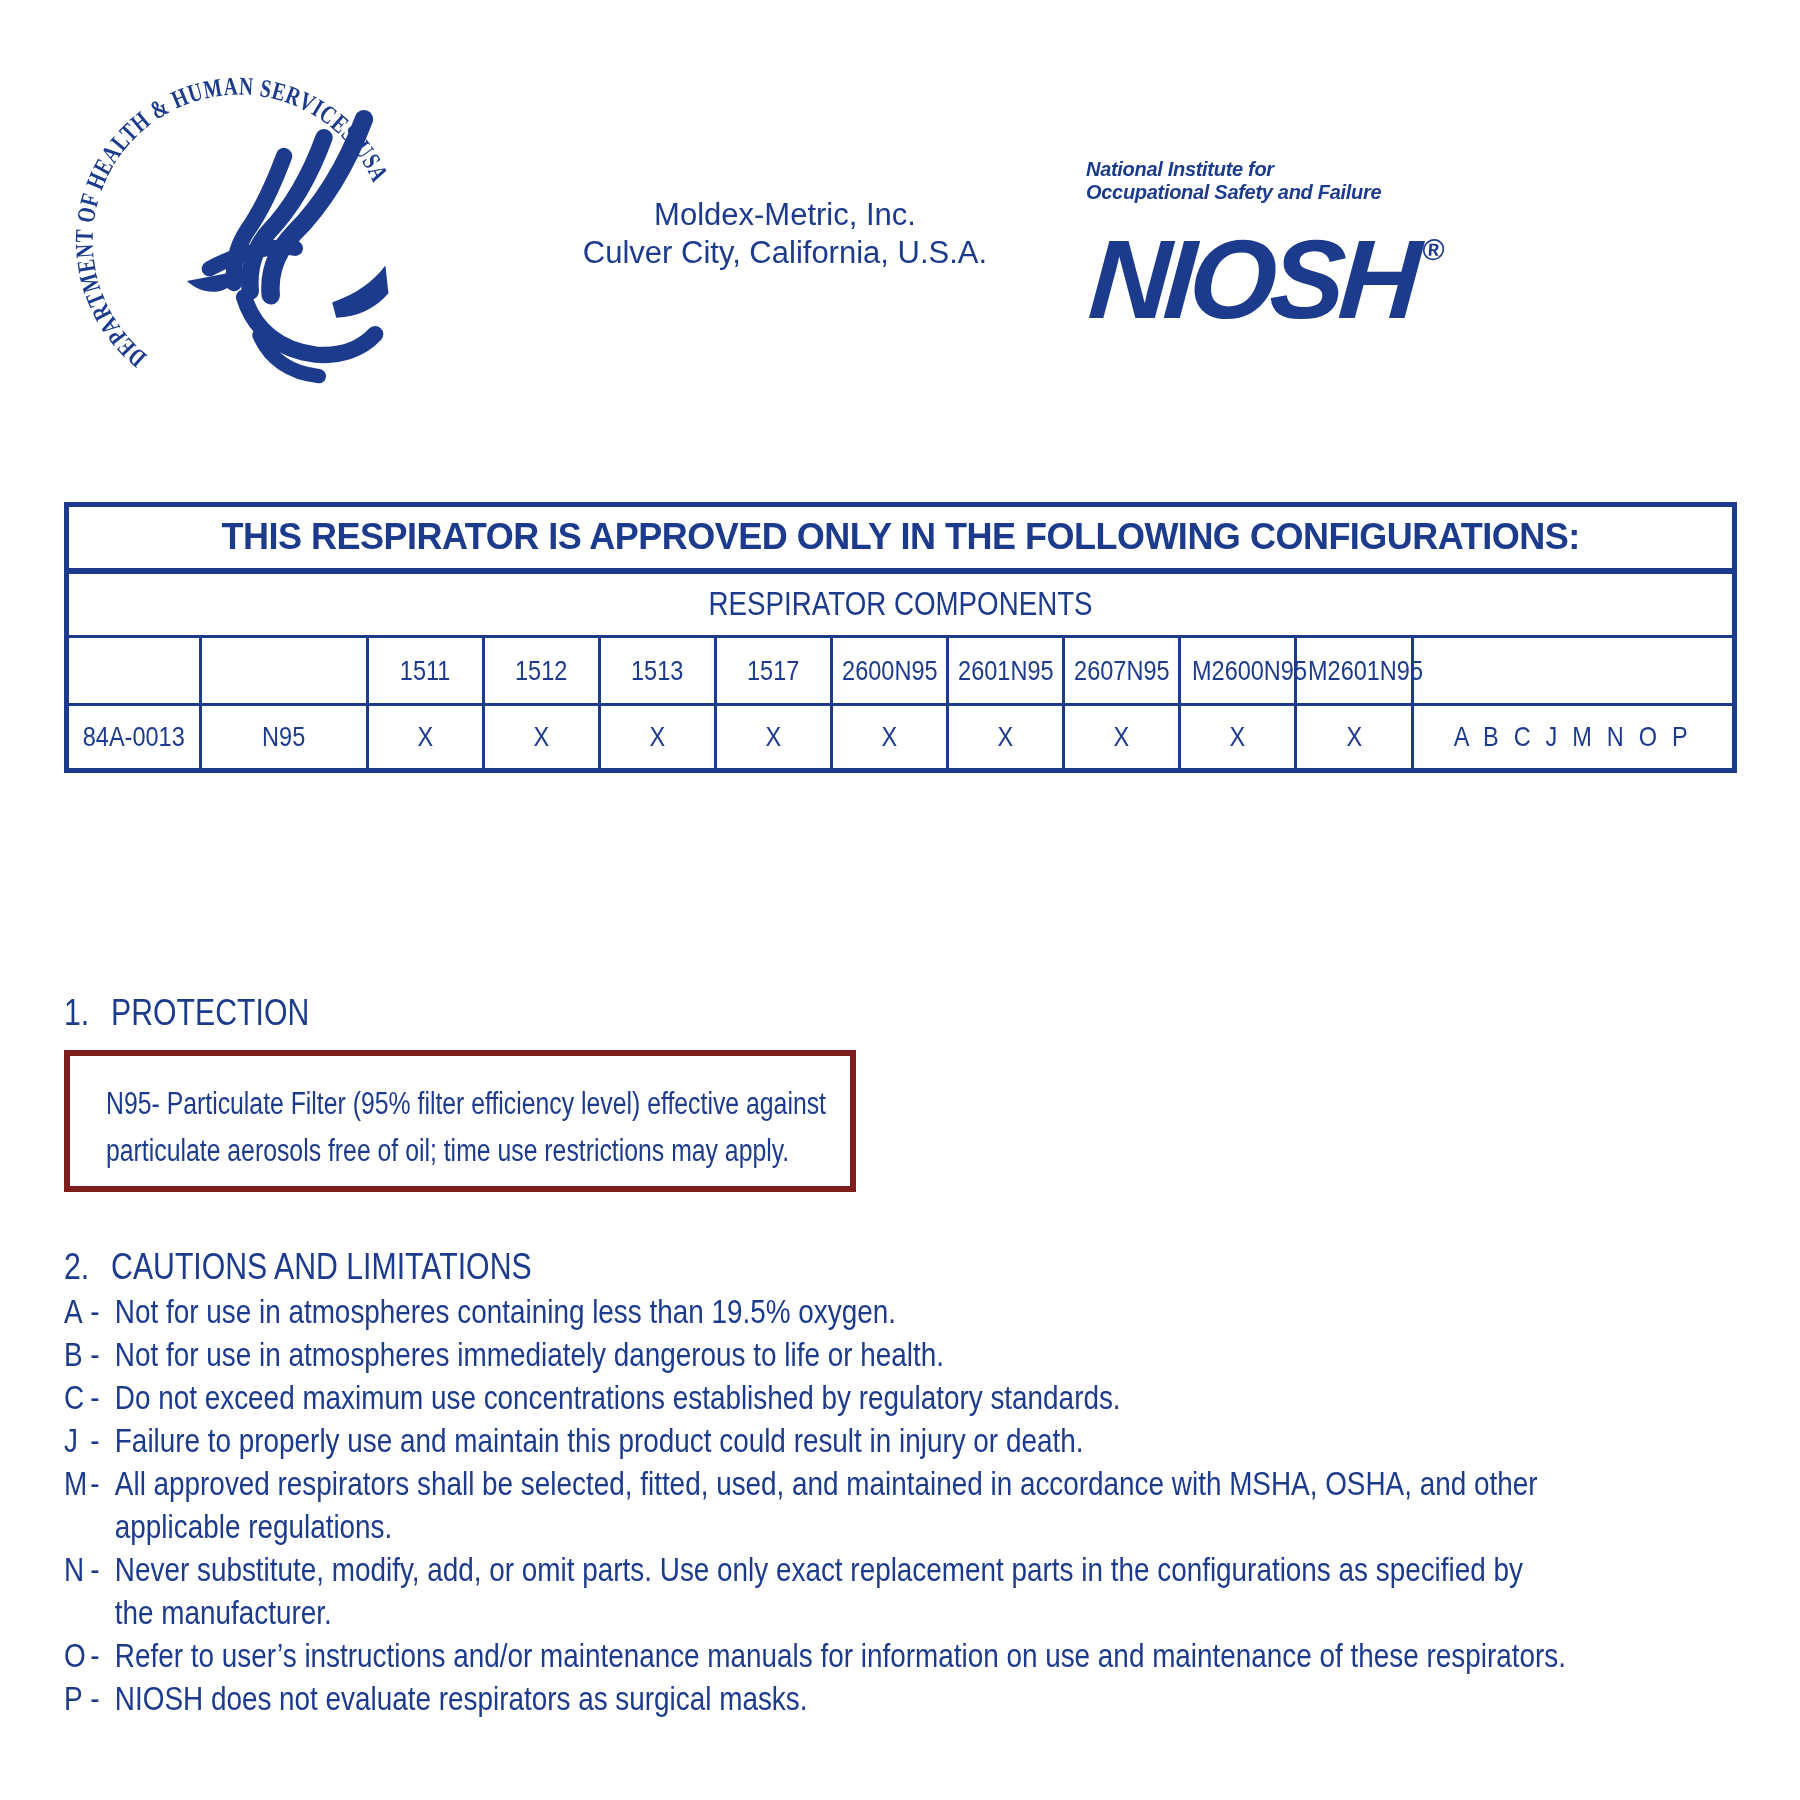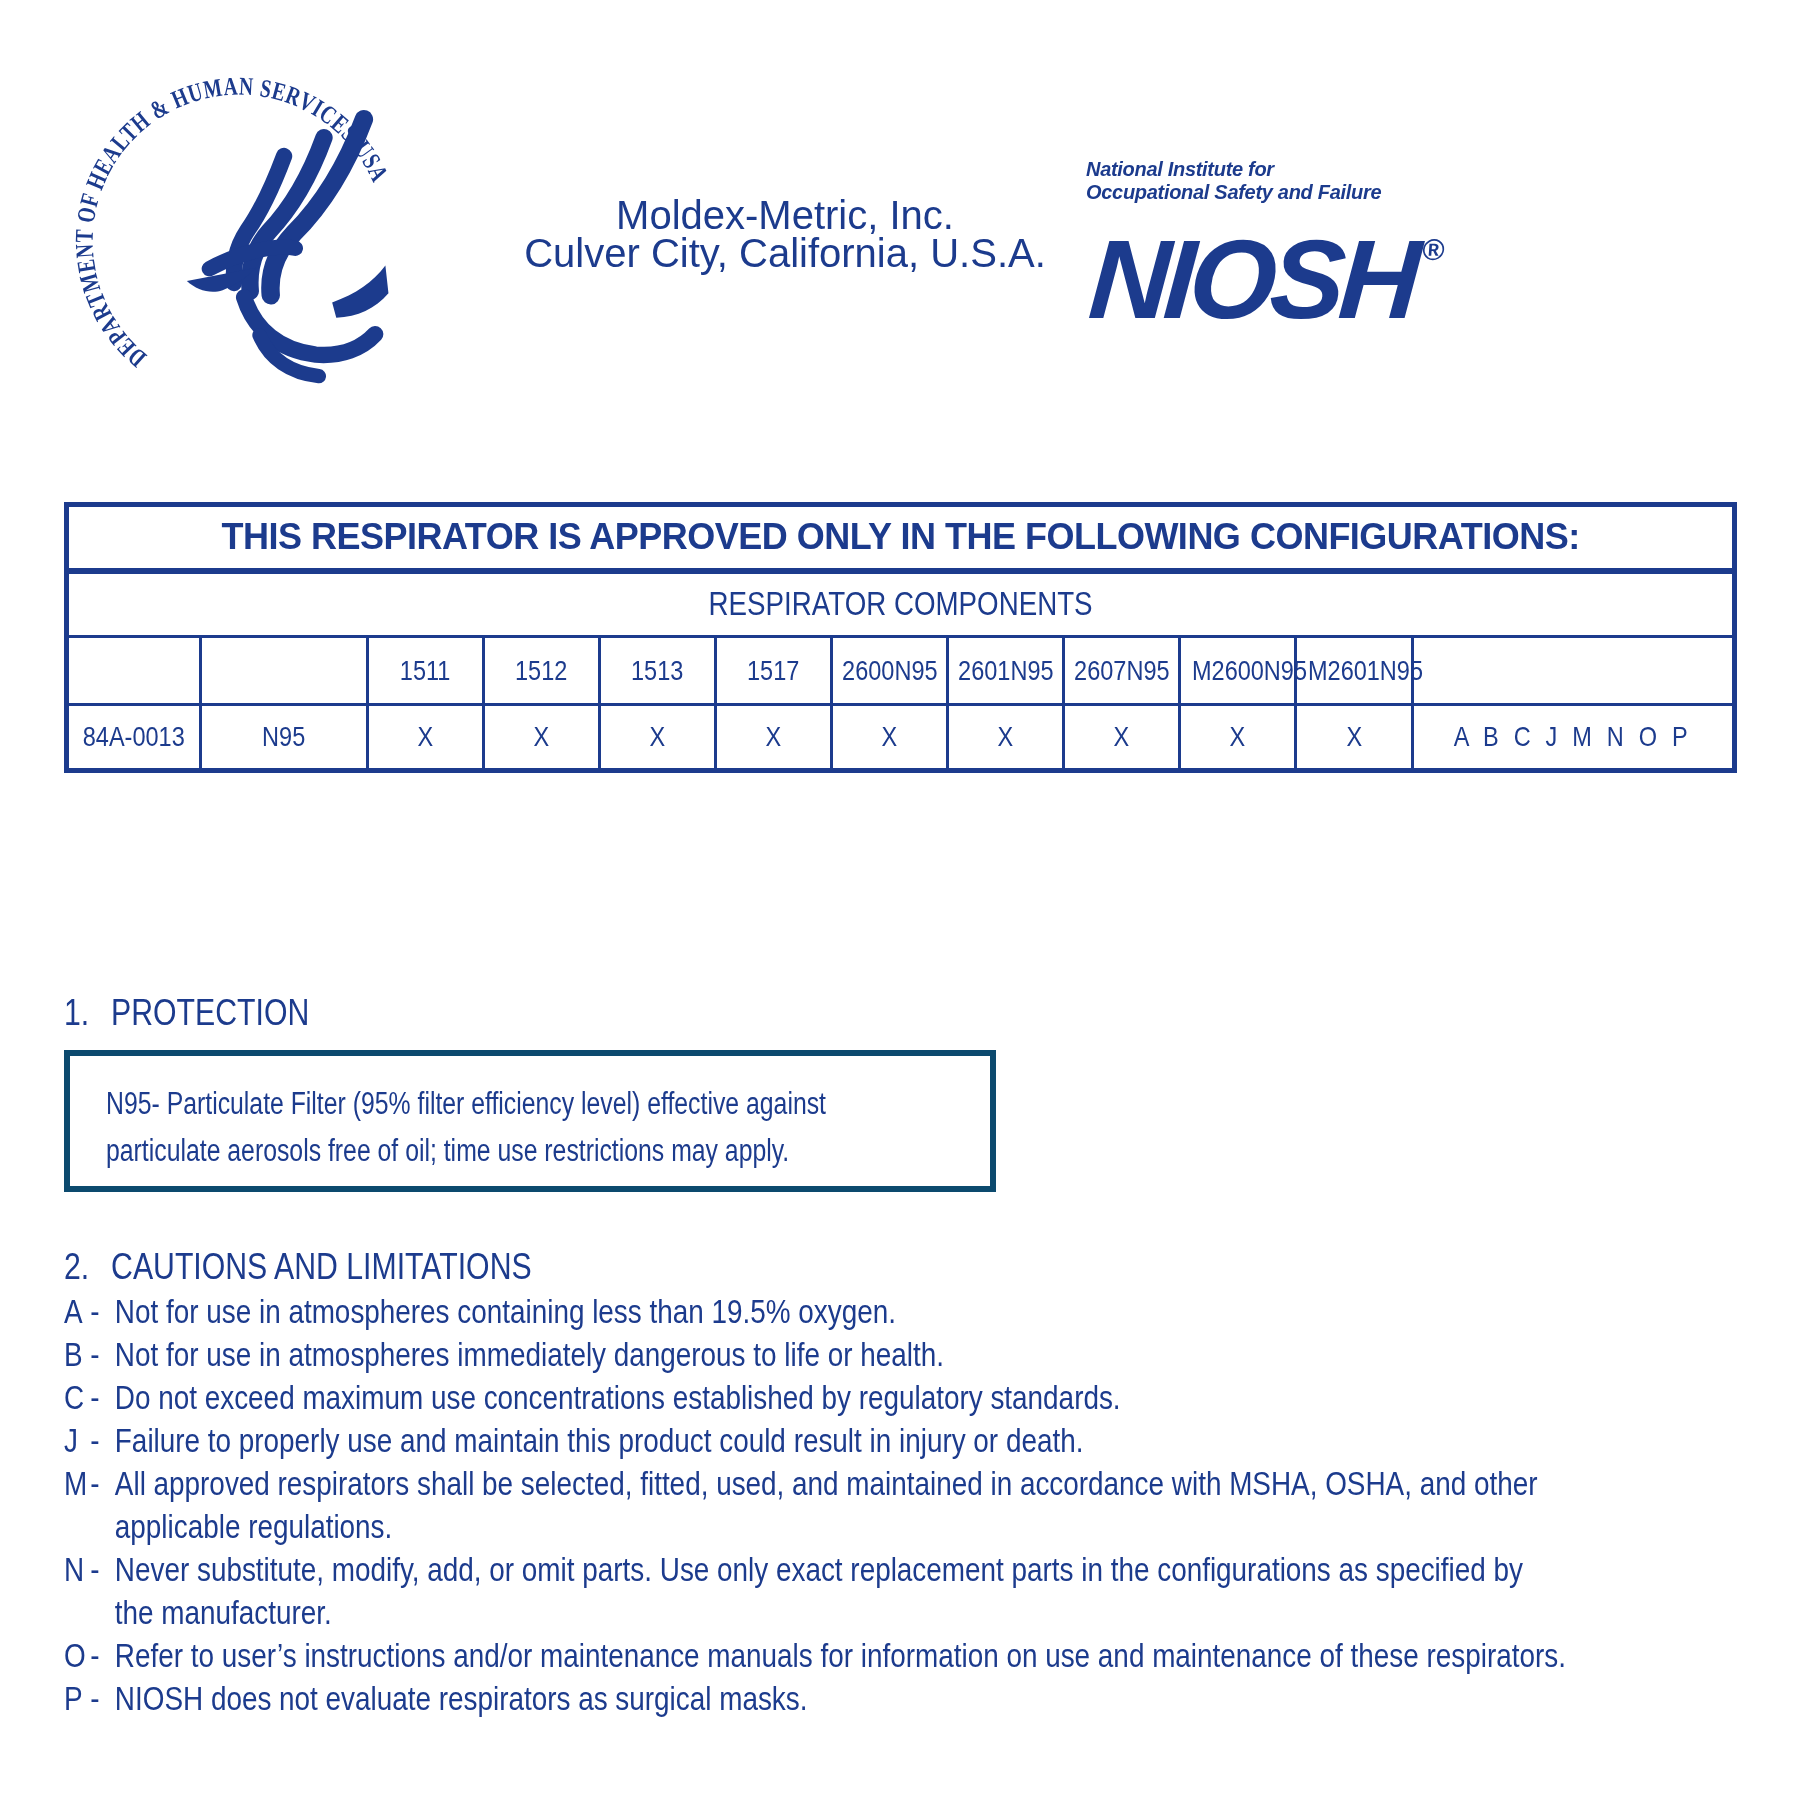--- a/index.html
+++ b/index.html
@@ -4,21 +4,21 @@
 <style>
   html,body{margin:0;padding:0;background:#ffffff;}
   .page{
     position:relative;width:1800px;height:1800px;background:#ffffff;overflow:hidden;
     font-family:"Liberation Sans",sans-serif;color:#1c3b8d;
   }
   
   .seal{position:absolute;left:64px;top:66px;width:348px;height:348px;}
   .addr{
     position:absolute;left:500px;top:196px;width:570px;text-align:center;
-    font-size:40px;line-height:38px;color:#1c3b8d;
+    font-size:31px;line-height:38px;color:#1c3b8d;
   }
   .niosh{position:absolute;left:1086px;top:158px;width:480px;}
   .niosh-tag{
     font-style:italic;font-weight:bold;font-size:20px;line-height:23px;
     color:#1c3b8d;letter-spacing:-0.3px;
   }
   .niosh-word{
     margin-top:-6px;font-style:italic;font-weight:bold;font-size:112px;line-height:104px;
     letter-spacing:-6px;color:#1c3b8d;transform:skewX(-4deg);transform-origin:0 100%;white-space:nowrap;
   }
@@ -38,21 +38,21 @@
   .cell-28{font-size:29px;}
   .cell-27{font-size:28px;}
   sup{font-size:55%;}
   .cautions-marks{letter-spacing:5px;}
   
   .sec-head{position:absolute;left:64px;display:flex;transform:scaleX(0.84);transform-origin:0 50%;
     font-size:36px;white-space:nowrap;}
   .sec-num{display:inline-block;width:34px;}
   .sec-gap{display:inline-block;width:22px;}
   .pbox{
-    position:absolute;left:64px;top:1050px;width:932px;height:142px;border:6px solid #0c4a6e;
+    position:absolute;left:64px;top:1050px;width:792px;height:142px;border:6px solid #7f1d1d;
     box-sizing:border-box;padding:24px 0 0 36px;
   }
   .pbox-line{display:block;font-size:31px;line-height:47px;transform:scaleX(0.80);
     transform-origin:0 50%;white-space:nowrap;}
   .clist{position:absolute;left:64px;top:1290px;width:1730px;}
   .ci{display:flex;transform:scaleX(0.82);transform-origin:0 0;font-size:34px;line-height:43px;}
   .cl{display:inline-block;width:32px;flex:0 0 32px;}
   .cd{display:inline-block;width:30px;flex:0 0 30px;}
   .ct{white-space:nowrap;}
 </style>

